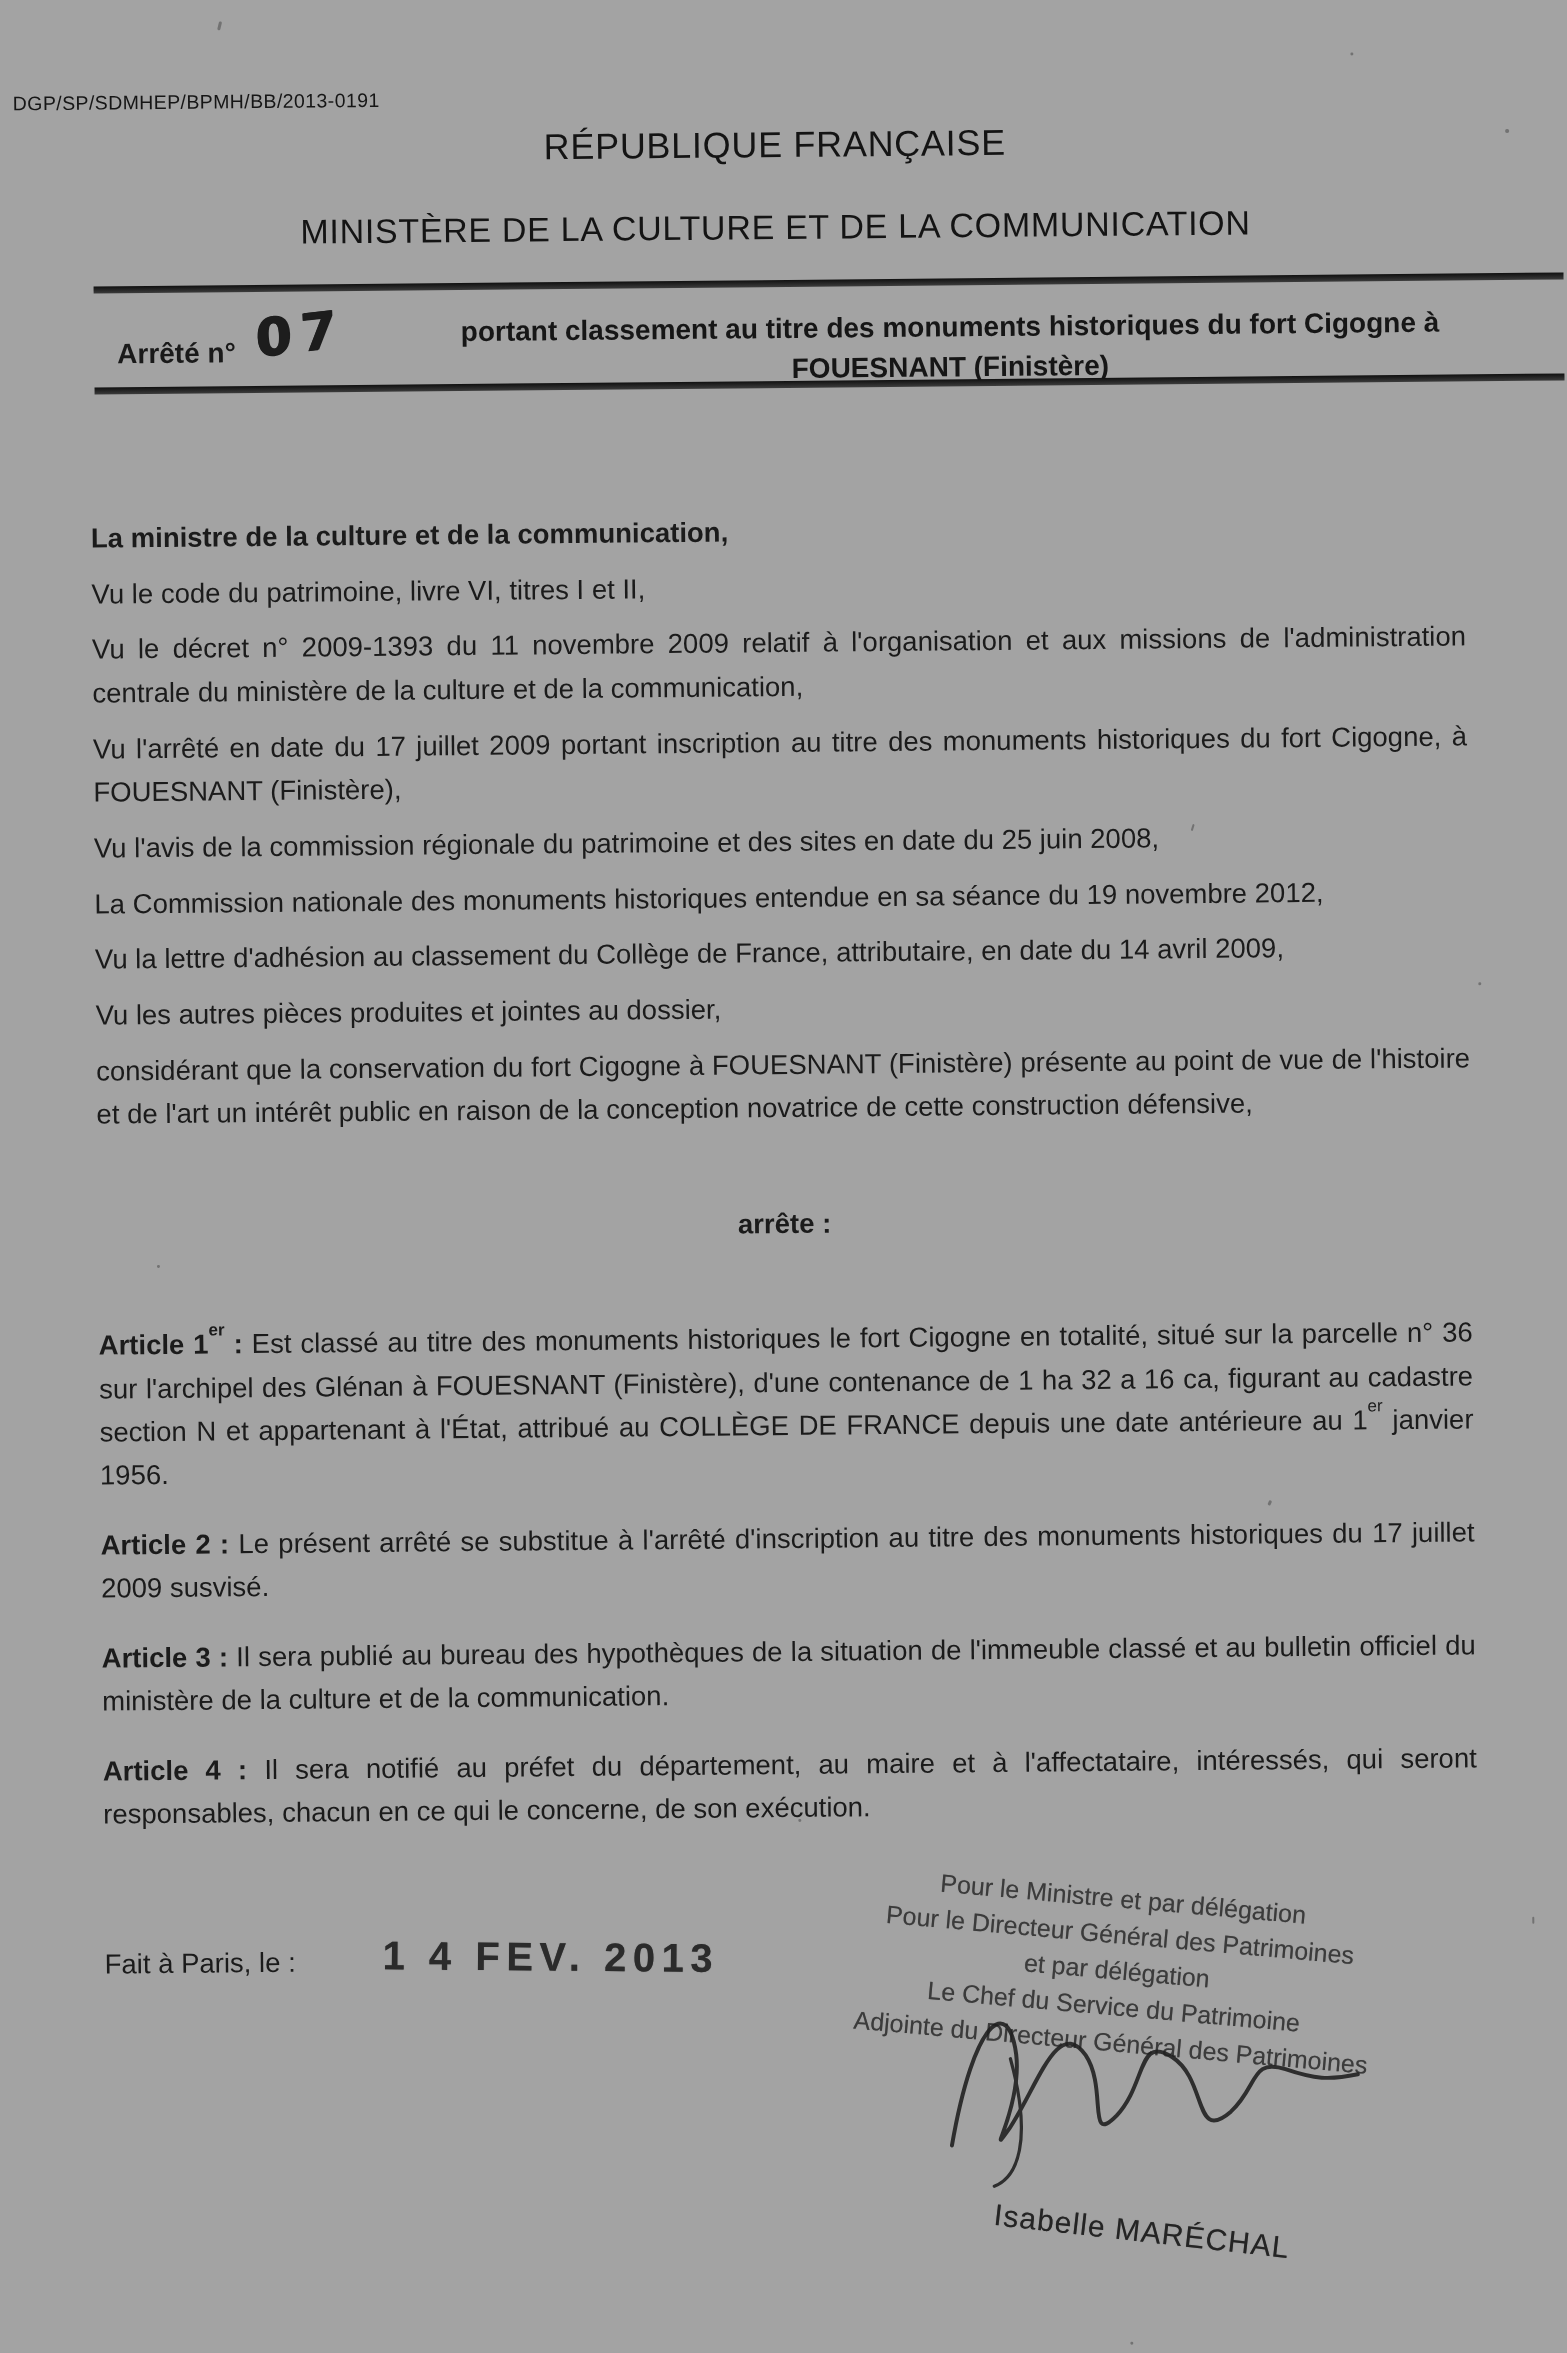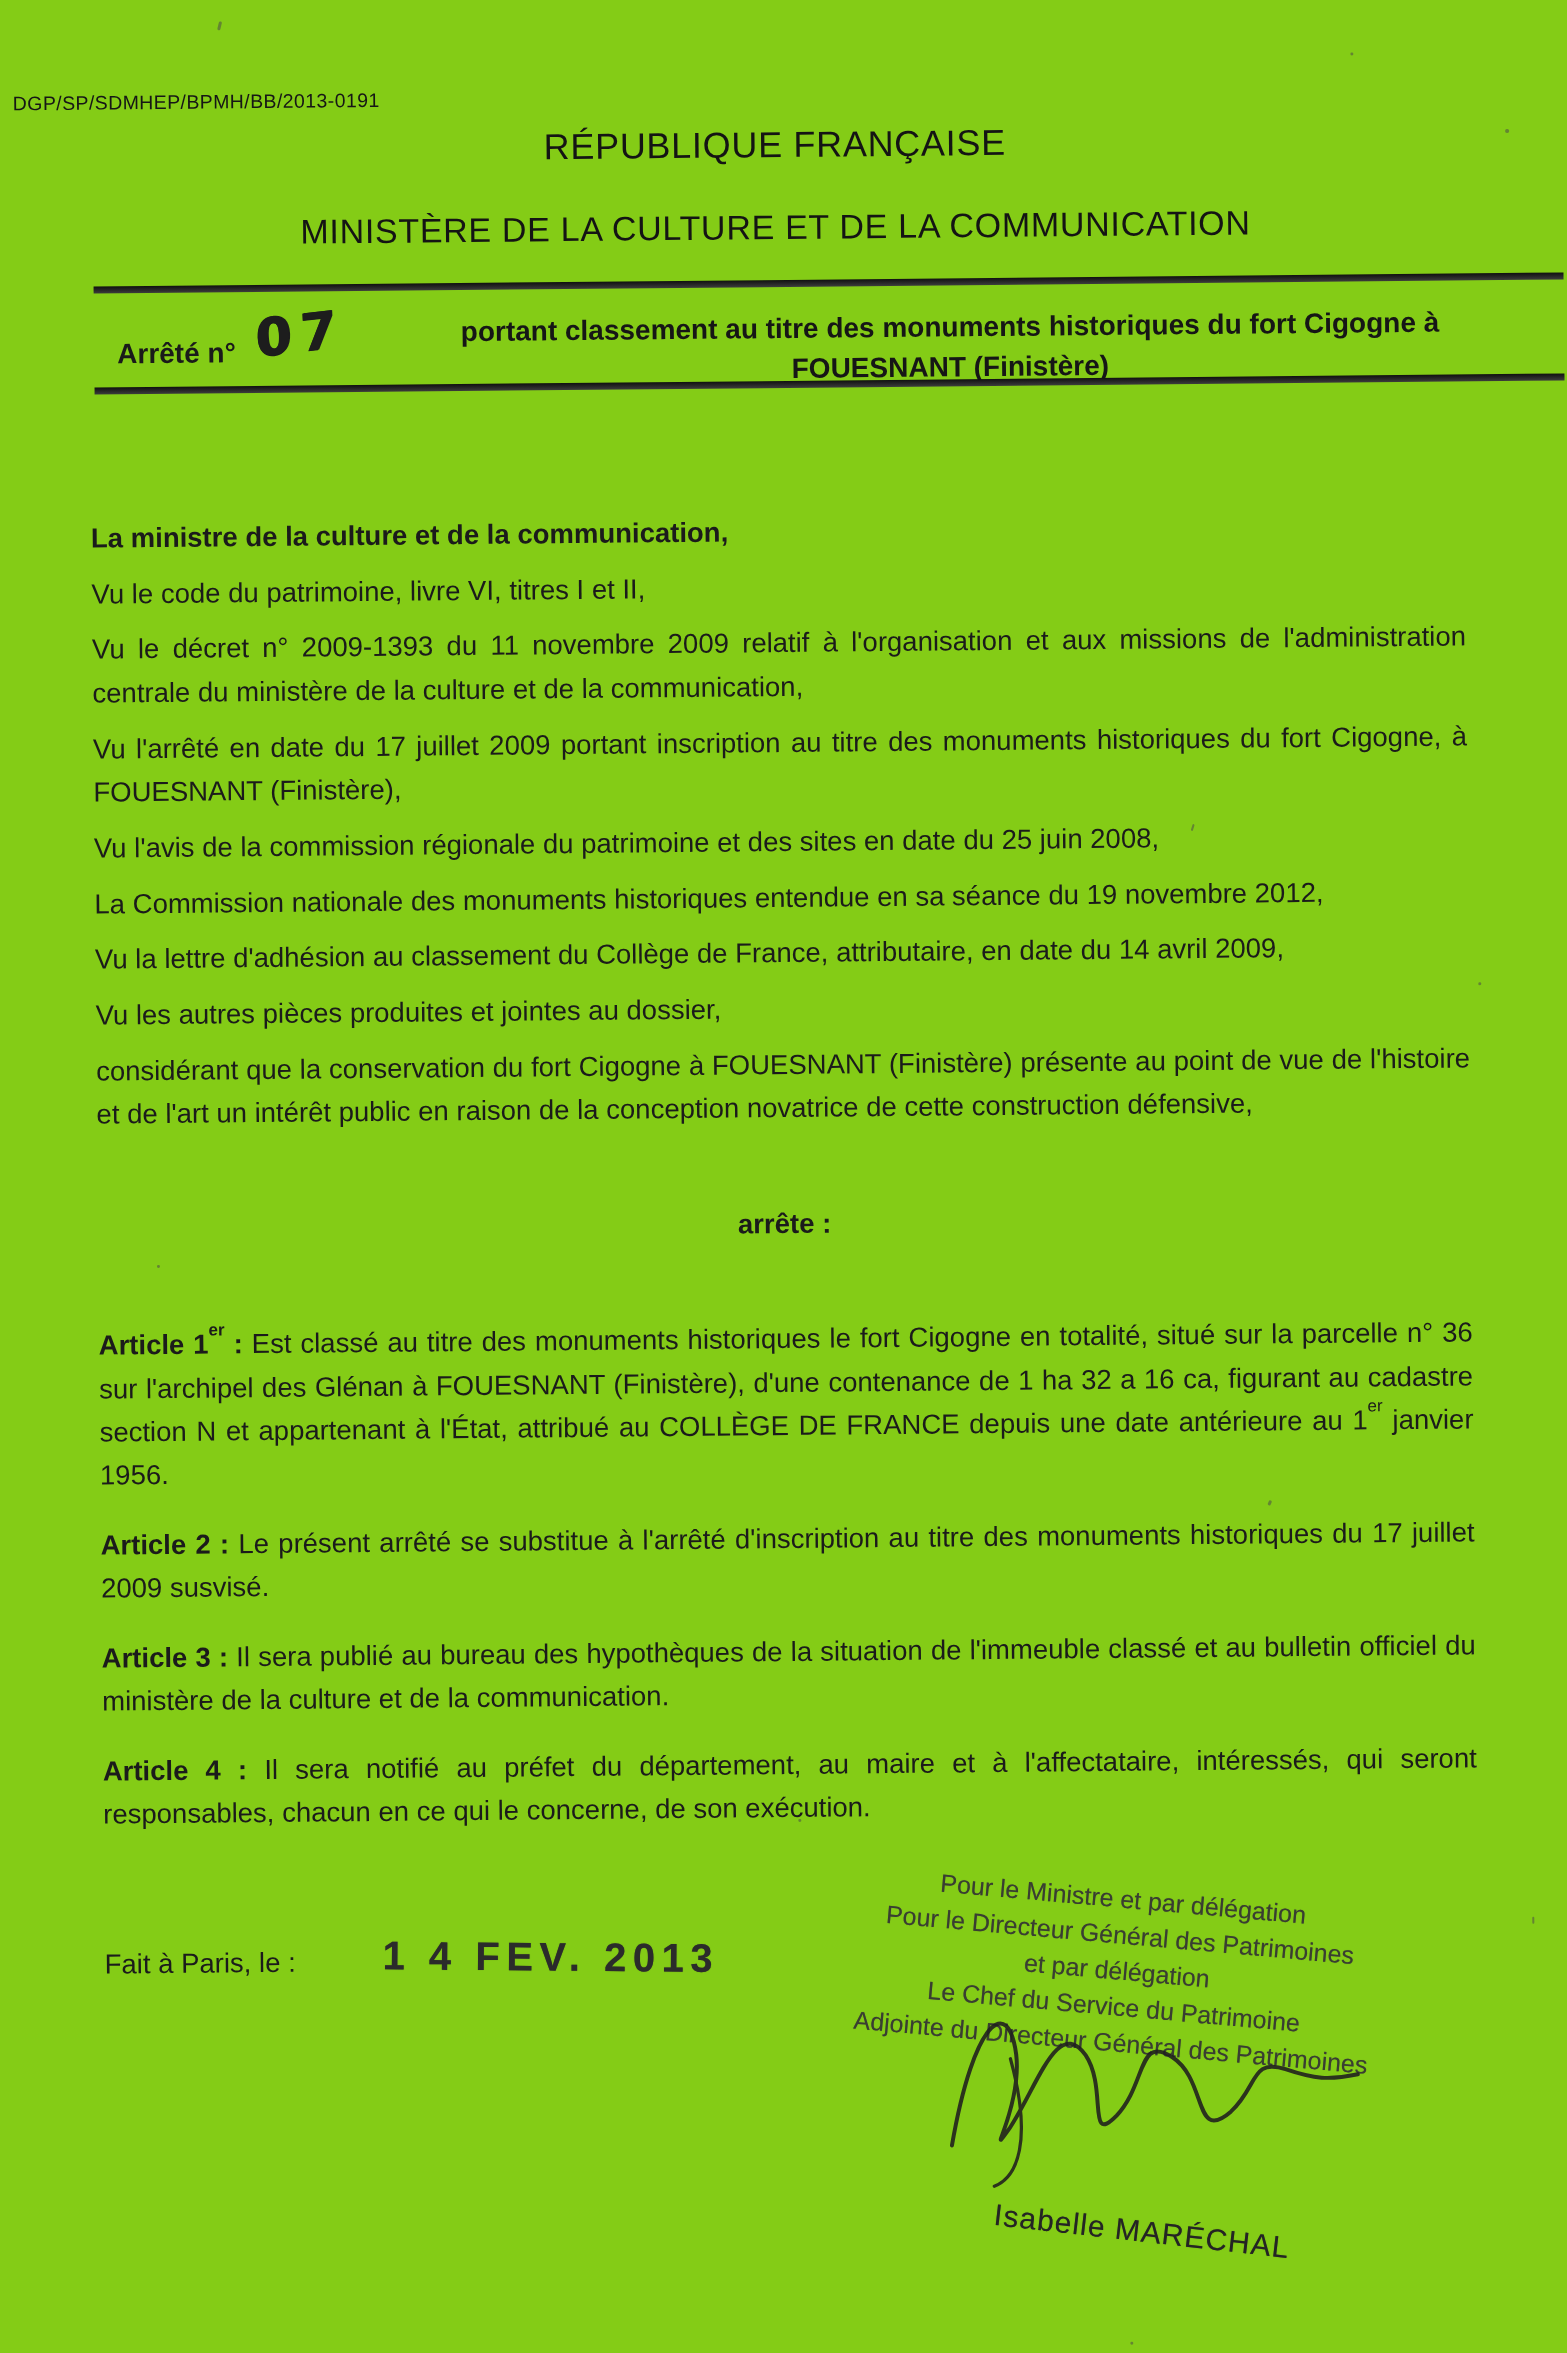--- a/index.html
+++ b/index.html
@@ -1,18 +1,18 @@
 <!DOCTYPE html>
 <html style="font-size:11.6px"><head>
 <meta charset="utf-8">
 <style>
   html,body { margin:0; padding:0; background:#ffffff; }
   .page {
     position:relative; width:1567px; height:2354px;
-    background:#84cc16; overflow:hidden;
+    background:#a3a3a3; overflow:hidden;
     font-family:"Liberation Sans", sans-serif;
     color:#1b1b1b;
   }
   .tilt { position:absolute; inset:0; transform:rotate(-0.55deg); transform-origin:50% 45%; }
 
   .ref { position:absolute; top:85px; left:22px; font-size:19.5px; letter-spacing:0.4px; color:#161616; }
 
   .title1 { position:absolute; top:124px; left:0; width:100%; text-align:center; font-size:36px; letter-spacing:0.7px; color:#141414; }
   .title2 { position:absolute; top:208px; left:0; width:100%; text-align:center; font-size:34px; letter-spacing:0.7px; color:#141414; }
 

